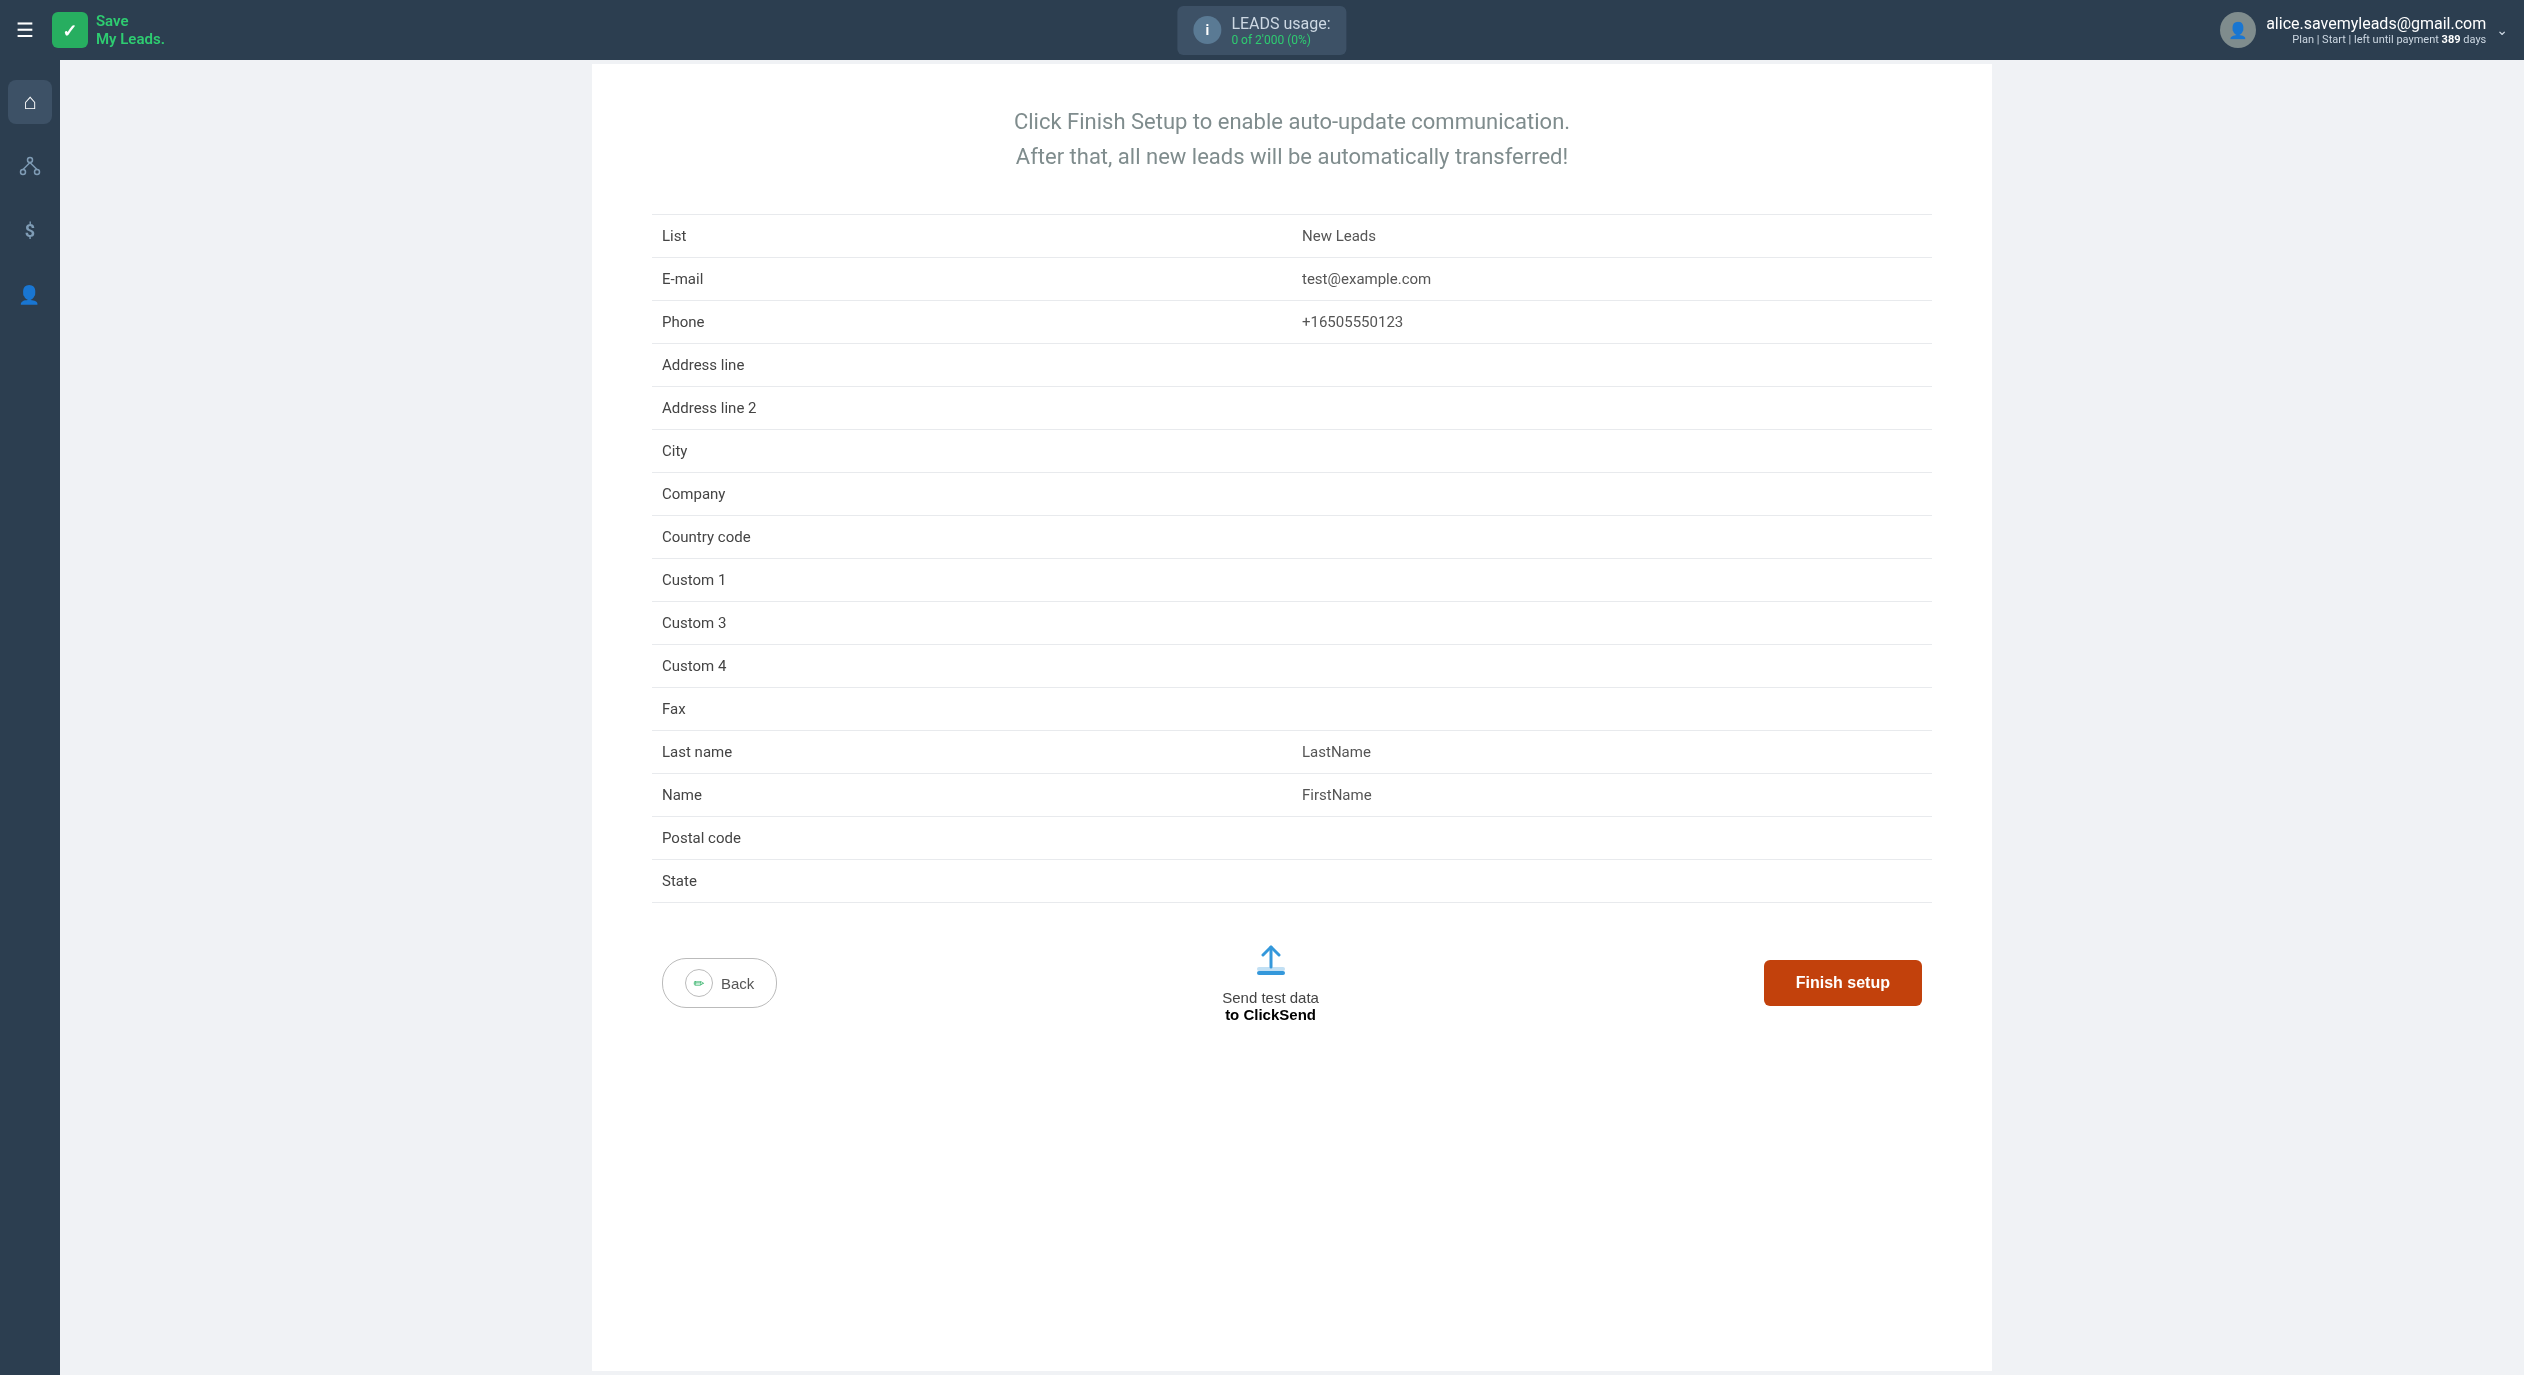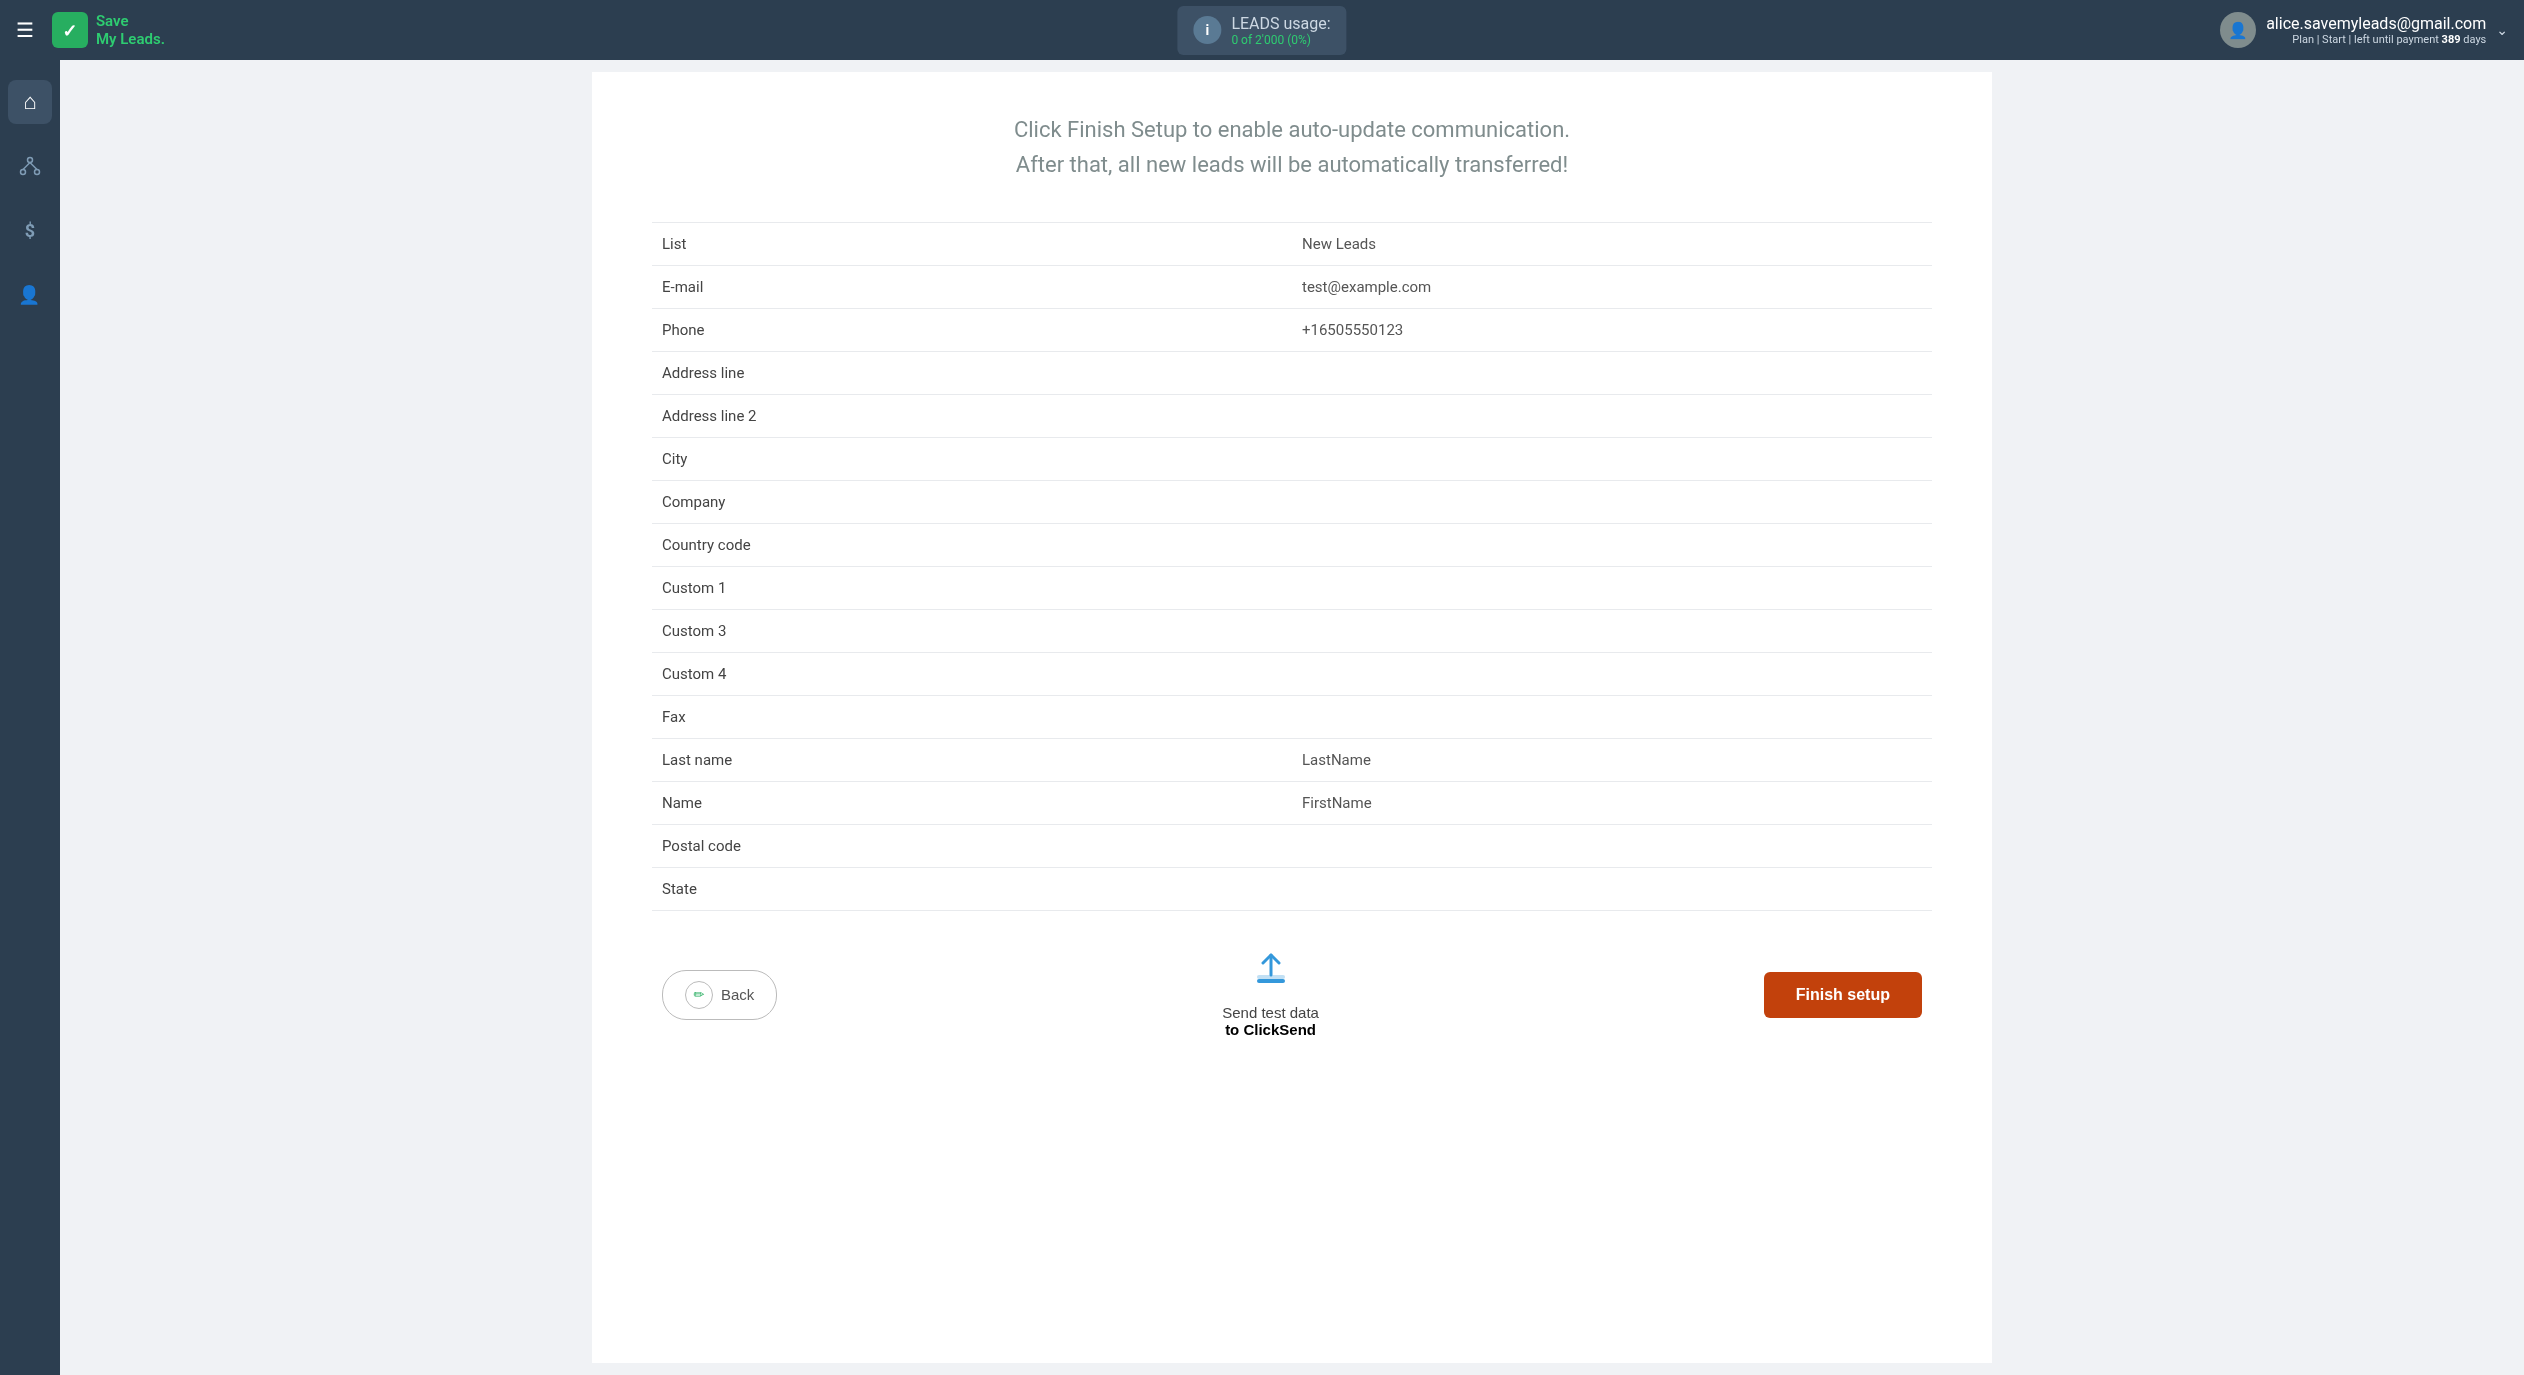--- a/index.html
+++ b/index.html
@@ -157,21 +157,21 @@
       color: #7f9cb5;
       font-size: 22px;
       transition: background 0.2s;
     }
     .sidebar-item.active { background: #3d5166; color: #fff; }
 
     
     .content {
       flex: 1;
       overflow-y: auto;
-      padding: 12px;
+      padding: 4px;
     }
     .content-inner {
       background: #fff;
       min-height: 100%;
       padding: 40px 60px 60px 60px;
       max-width: 1400px;
       margin: 0 auto;
     }
 
     
@@ -243,21 +243,21 @@
       align-items: center;
       justify-content: center;
       font-size: 13px;
       color: #27ae60;
     }
 
     .btn-send-test {
       display: flex;
       flex-direction: column;
       align-items: center;
-      gap: 10px;
+      gap: 3px;
       background: none;
       border: none;
       cursor: pointer;
       font-size: 15px;
       color: #444;
     }
     .btn-send-test .upload-icon {
       font-size: 28px;
       color: #3498db;
     }

